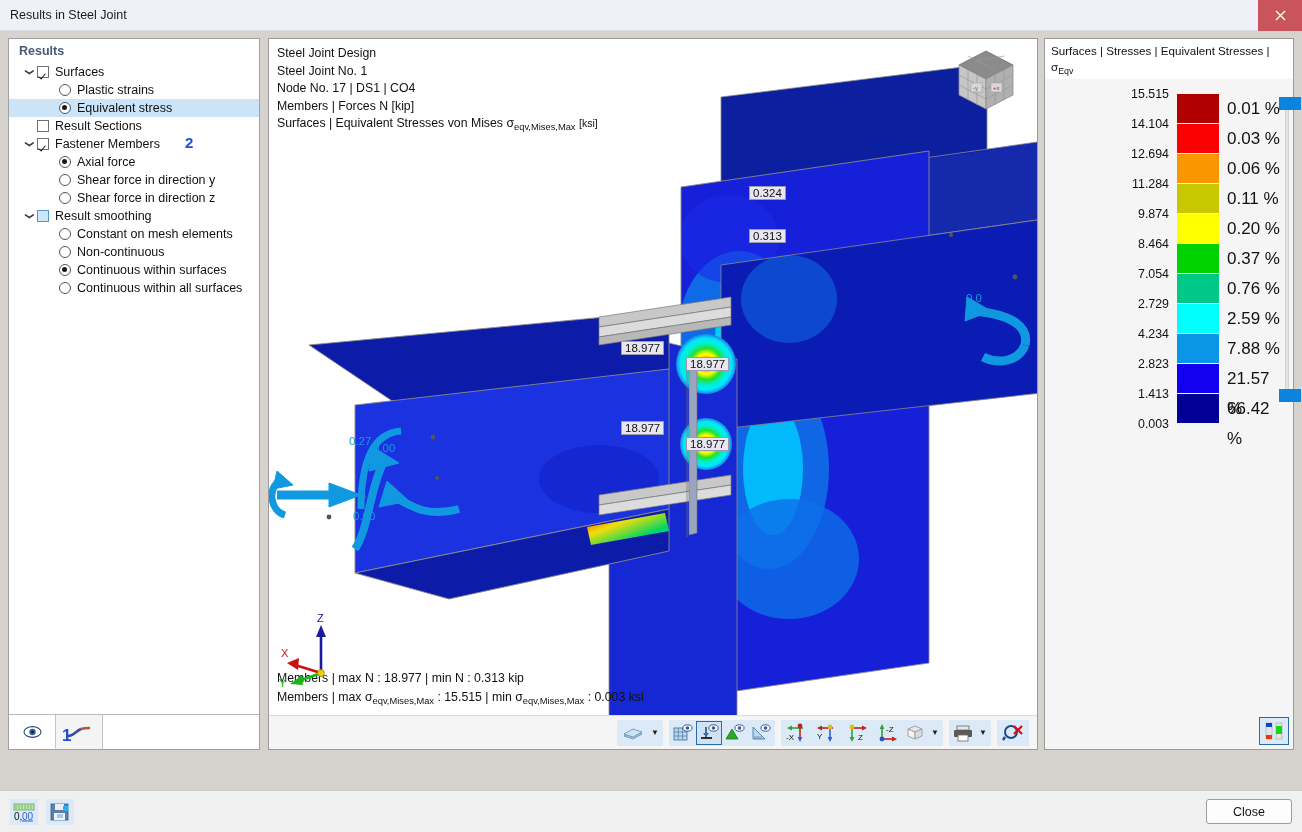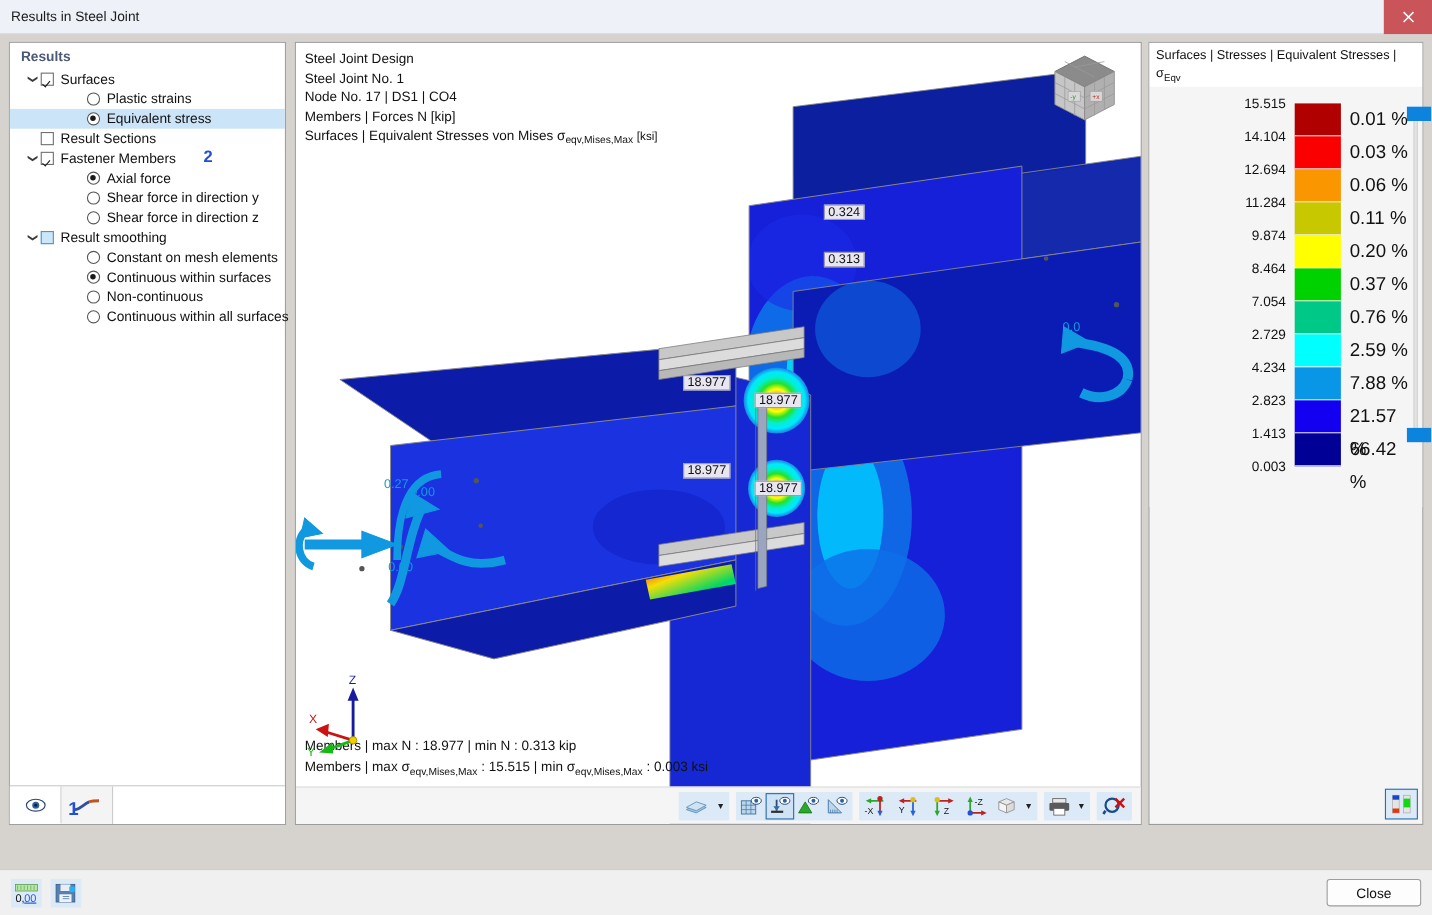--- a/index.html
+++ b/index.html
@@ -93,21 +93,21 @@
     position: relative;
   }
   .rb.on::after {
     content: "";
     position: absolute; left: 2.4px; top: 2.4px;
     width: 5px; height: 5px;
     border-radius: 50%;
     background: #1a1a1a;
   }
   .tree-label { font-size: 12.5px; color: #111; white-space: nowrap; }
-  .indent2 { padding-left: 56px; }
+  .indent2 { padding-left: 36px; }
 
   .marker-1 {
     position: absolute; left: 62px; top: 726px;
     font-size: 17px; font-weight: bold; color: #1f4fd8;
     font-family: "Liberation Sans", sans-serif;
   }
   .marker-2 {
     position: absolute; left: 176px; top: 95px;
     font-size: 15px; font-weight: bold; color: #1f4fd8;
   }
@@ -373,27 +373,27 @@
           <span class="cb tri"></span>
           <span class="tree-label">Result smoothing</span>
         </div>
         <div class="tree-row indent2">
           <span class="chev empty" style="transform: rotate(90deg);">❯</span>
           <span class="rb"></span>
           <span class="tree-label">Constant on mesh elements</span>
         </div>
         <div class="tree-row indent2">
           <span class="chev empty" style="transform: rotate(90deg);">❯</span>
+          <span class="rb"></span>
+          <span class="tree-label">Non-continuous</span>
+        </div>
+        <div class="tree-row indent2">
+          <span class="chev empty" style="transform: rotate(90deg);">❯</span>
           <span class="rb on"></span>
           <span class="tree-label">Continuous within surfaces</span>
-        </div>
-        <div class="tree-row indent2">
-          <span class="chev empty" style="transform: rotate(90deg);">❯</span>
-          <span class="rb"></span>
-          <span class="tree-label">Non-continuous</span>
         </div>
         <div class="tree-row indent2">
           <span class="chev empty" style="transform: rotate(90deg);">❯</span>
           <span class="rb"></span>
           <span class="tree-label">Continuous within all surfaces</span>
         </div>
       </div>
 
     <div class="lp-tabs">
       <div class="lp-tab active">

